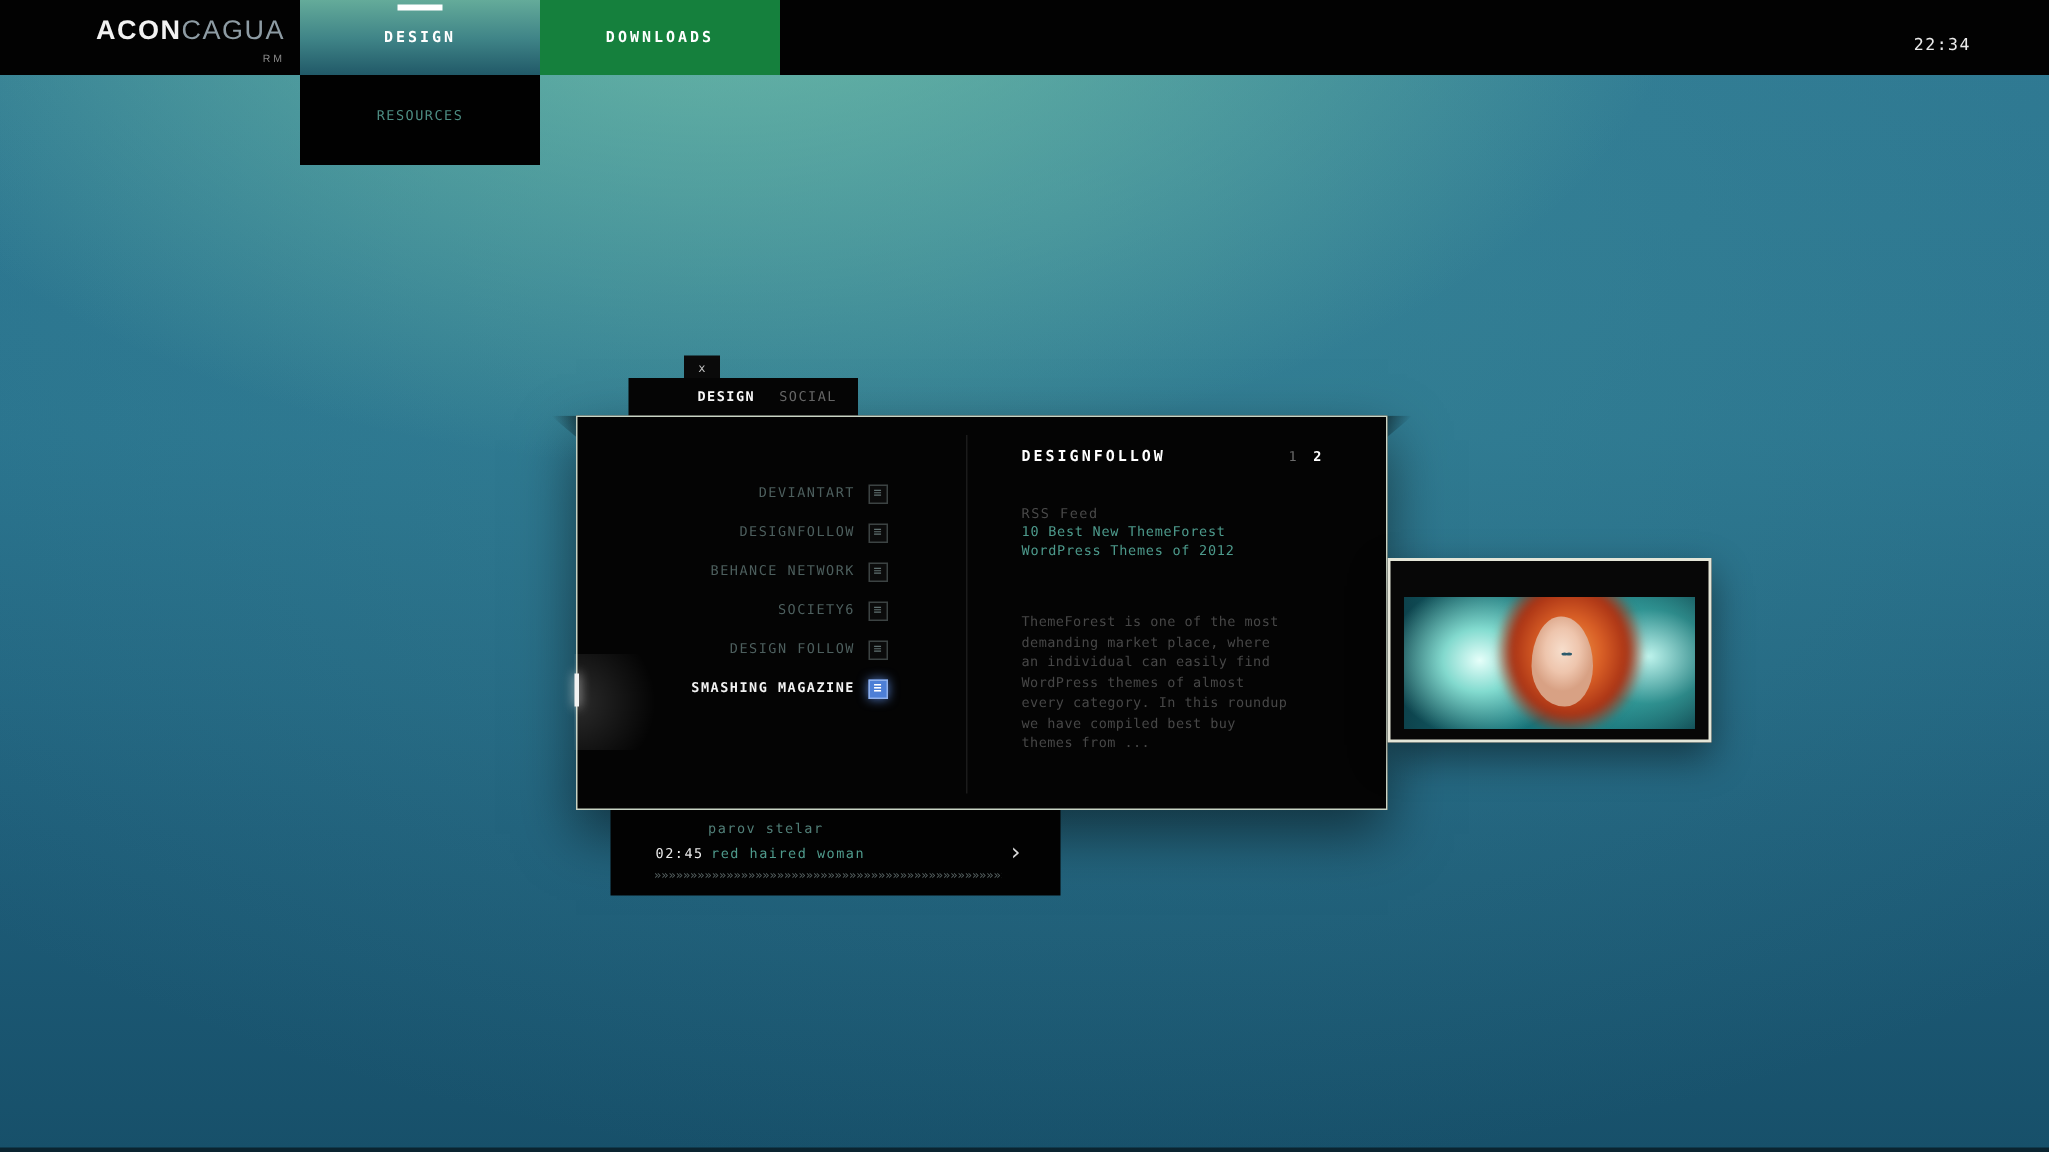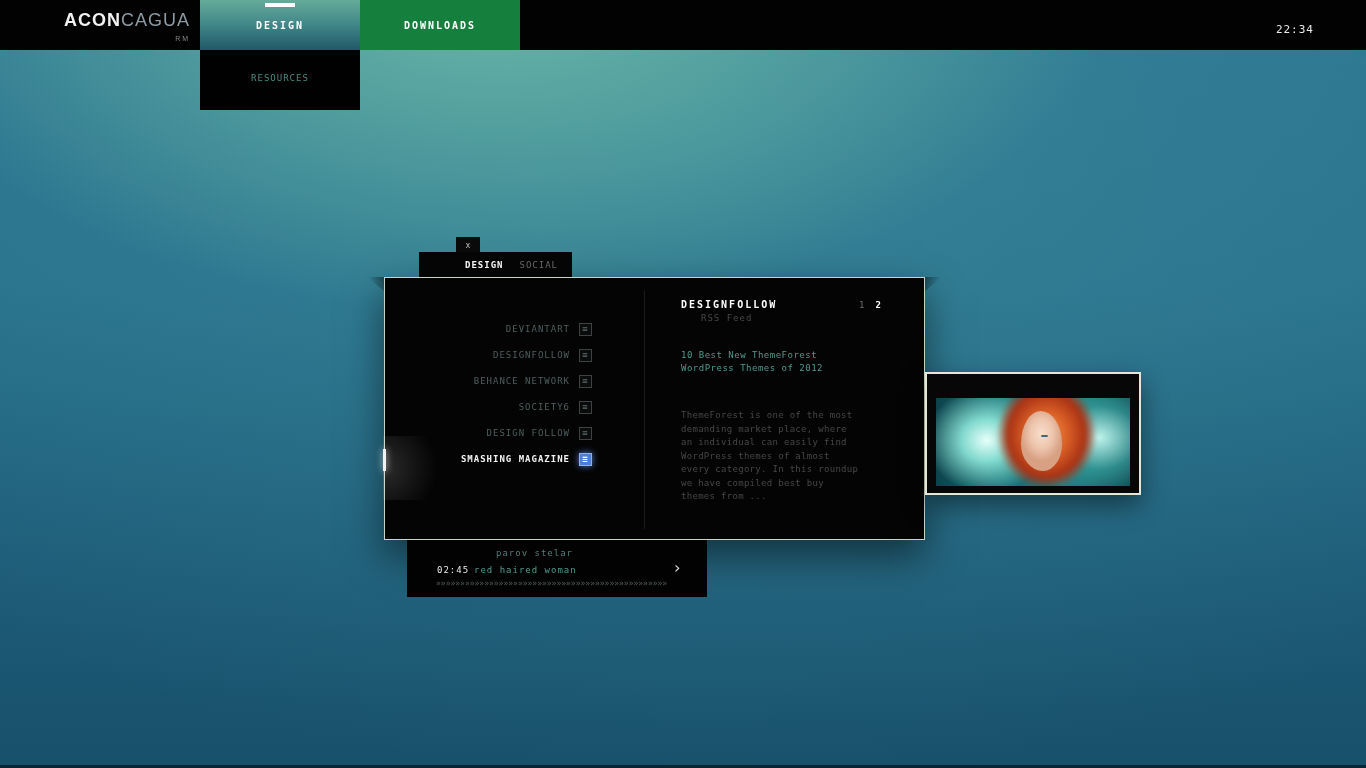--- a/index.html
+++ b/index.html
@@ -52,41 +52,41 @@
   .licon{width:13px;height:13px;border:1px solid #3c4343;box-sizing:border-box;color:#5f6f6f;
        font-size:9px;line-height:10px;text-align:center;background:#0b0b0b;flex:0 0 auto;}
   .link-row.active .licon{background:#4d7fd6;border-color:#8fb0ea;color:#ffffff;box-shadow:0 0 7px rgba(95,145,235,0.85);}
   .divider{position:absolute;left:259px;top:12px;width:1px;height:239px;background:#1b1b1b;}
   .feed{position:absolute;left:296px;top:0;width:235px;font-size:9px;}
   .feed-source{position:absolute;left:0;top:21px;color:#ffffff;font-weight:bold;font-size:10px;letter-spacing:2px;}
   .pages{position:absolute;left:178px;top:22px;display:flex;gap:11px;font-size:9px;}
   .page{cursor:pointer;}
   .page.off{color:#6b6b6b;}
   .page.on{color:#ffffff;font-weight:bold;}
-  .feed-sub{position:absolute;left:0;top:35px;color:#494949;letter-spacing:1px;margin-left:20px;}
+  .feed-sub{position:absolute;left:0;top:60px;color:#494949;letter-spacing:1px;}
   .art-title{position:absolute;left:0;top:71px;color:#4d9a8c;line-height:13px;letter-spacing:0.5px;cursor:pointer;}
   .art-body{position:absolute;left:0;top:131px;width:182px;color:#474747;line-height:13.5px;letter-spacing:0.3px;}
   
   .frame{position:absolute;left:925px;top:372px;width:216px;height:123px;background:#070707;
        border:2px solid #e4e6d8;box-sizing:border-box;box-shadow:0 10px 24px rgba(0,0,0,0.45);}
   .photo{position:absolute;left:9px;top:24px;width:194px;height:88px;overflow:hidden;
        background:
         radial-gradient(45% 85% at 26% 48%, #e6fffa 0%, rgba(150,240,225,0.85) 28%, rgba(40,150,150,0) 70%),
         radial-gradient(52% 90% at 84% 45%, rgba(200,252,244,0.95) 0%, rgba(70,190,182,0.55) 40%, rgba(20,100,110,0) 78%),
         linear-gradient(90deg,#0d424c 0%, #157076 35%, #197a80 65%, #0c3f49 100%);}
   .hair{position:absolute;left:27%;top:-14%;width:60%;height:132%;border-radius:50%;filter:blur(2px);
        background:radial-gradient(50% 55% at 50% 42%, #f09a4a 0%, #d95f26 36%, #a93214 66%, rgba(90,25,8,0) 86%);}
   .face{position:absolute;left:44%;top:15%;width:21%;height:68%;
        border-radius:48% 52% 46% 54%/55% 55% 45% 45%;
        background:radial-gradient(50% 45% at 50% 38%, #f7decc 0%, #eec5ad 55%, #d8a184 100%);}
   .eye{position:absolute;top:39%;width:4px;height:2px;background:#2d5a6b;border-radius:50%;}
   .eye.l{left:48%;} .eye.r{left:56%;}
   
   .player{position:absolute;left:407px;top:540px;width:300px;height:57px;background:#020202;}
-  .p-artist{position:absolute;left:77px;top:8px;color:#517f78;font-size:9px;letter-spacing:1px;padding-left:12px;}
+  .p-artist{position:absolute;left:53px;top:8px;color:#517f78;font-size:9px;letter-spacing:1px;padding-left:12px;}
   .p-time{position:absolute;left:30px;top:25px;color:#e9e9e9;font-size:9px;letter-spacing:1px;text-align:right;}
   .p-track{position:absolute;left:67px;top:25px;color:#4f9a8c;font-size:9px;letter-spacing:1px;}
   .p-progress{position:absolute;left:29px;top:39px;width:232px;height:11px;overflow:hidden;white-space:nowrap;
        color:#545f5f;font-size:8px;letter-spacing:0;cursor:pointer;}
   .p-next{position:absolute;left:256px;top:13px;width:28px;height:28px;display:flex;align-items:center;justify-content:center;
        color:#d8d8d8;font-size:16px;cursor:pointer;}
   .bottom-edge{position:absolute;left:0;bottom:0;width:100%;height:3px;background:rgba(0,0,0,0.55);}
 </style>
 </head>
 <body>

